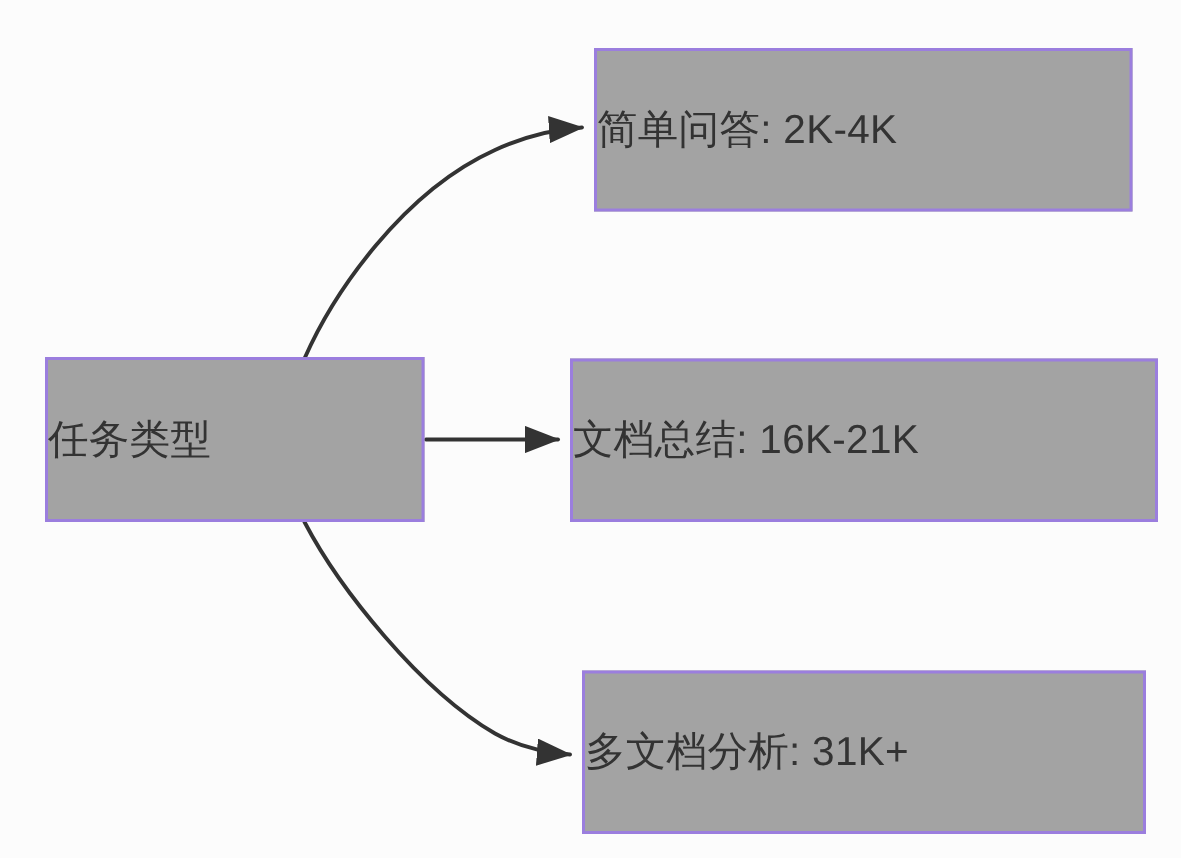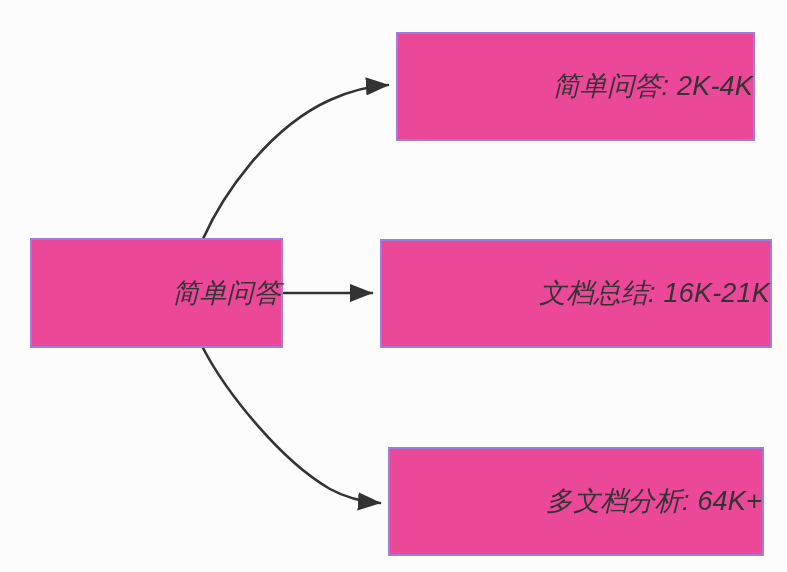--- a/index.html
+++ b/index.html
@@ -24,28 +24,27 @@
     position: absolute;
     left: 0;
     top: 0;
     width: 787px;
     height: 572px;
     pointer-events: none;
   }
   .node {
     position: absolute;
     box-sizing: border-box;
-    background: #ec4899;
+    background: #a3a3a3;
     border: 2px solid #9b7ede;
     border-radius: 0;
     display: flex;
     align-items: center;
-    justify-content: flex-end;
+    justify-content: flex-start;
     z-index: 2;
-    font-style: italic;
   }
   .node-label {
     color: #333333;
     font-size: 27px;
     line-height: 1.2;
     letter-spacing: 0.2px;
     white-space: nowrap;
     text-align: center;
     font-weight: 400;
   }
@@ -68,28 +67,28 @@
     </defs>
 
     <path d="M 203 239 C 222 196, 268 128, 330 100 C 352 90, 372 86, 388 85" fill="none" stroke="#333333" stroke-width="2.6" stroke-linecap="round" marker-end="url(#arrowhead)"></path>
 
     <path d="M 284 293 L 372 293" fill="none" stroke="#333333" stroke-width="2.6" stroke-linecap="round" marker-end="url(#arrowhead)"></path>
 
     <path d="M 203 348 C 226 392, 280 460, 330 489 C 348 499, 366 502, 380 503" fill="none" stroke="#333333" stroke-width="2.6" stroke-linecap="round" marker-end="url(#arrowhead)"></path>
   </svg>
 
   <div class="node" id="node-root">
-    <span class="node-label">简单问答</span>
+    <span class="node-label">任务类型</span>
   </div>
 
   <div class="node" id="node-simple-qa">
     <span class="node-label">简单问答: 2K-4K</span>
   </div>
 
   <div class="node" id="node-doc-sum">
     <span class="node-label">文档总结: 16K-21K</span>
   </div>
 
   <div class="node" id="node-multi-doc">
-    <span class="node-label">多文档分析: 64K+</span>
+    <span class="node-label">多文档分析: 31K+</span>
   </div>
 
 </div>
 
 </body></html>

